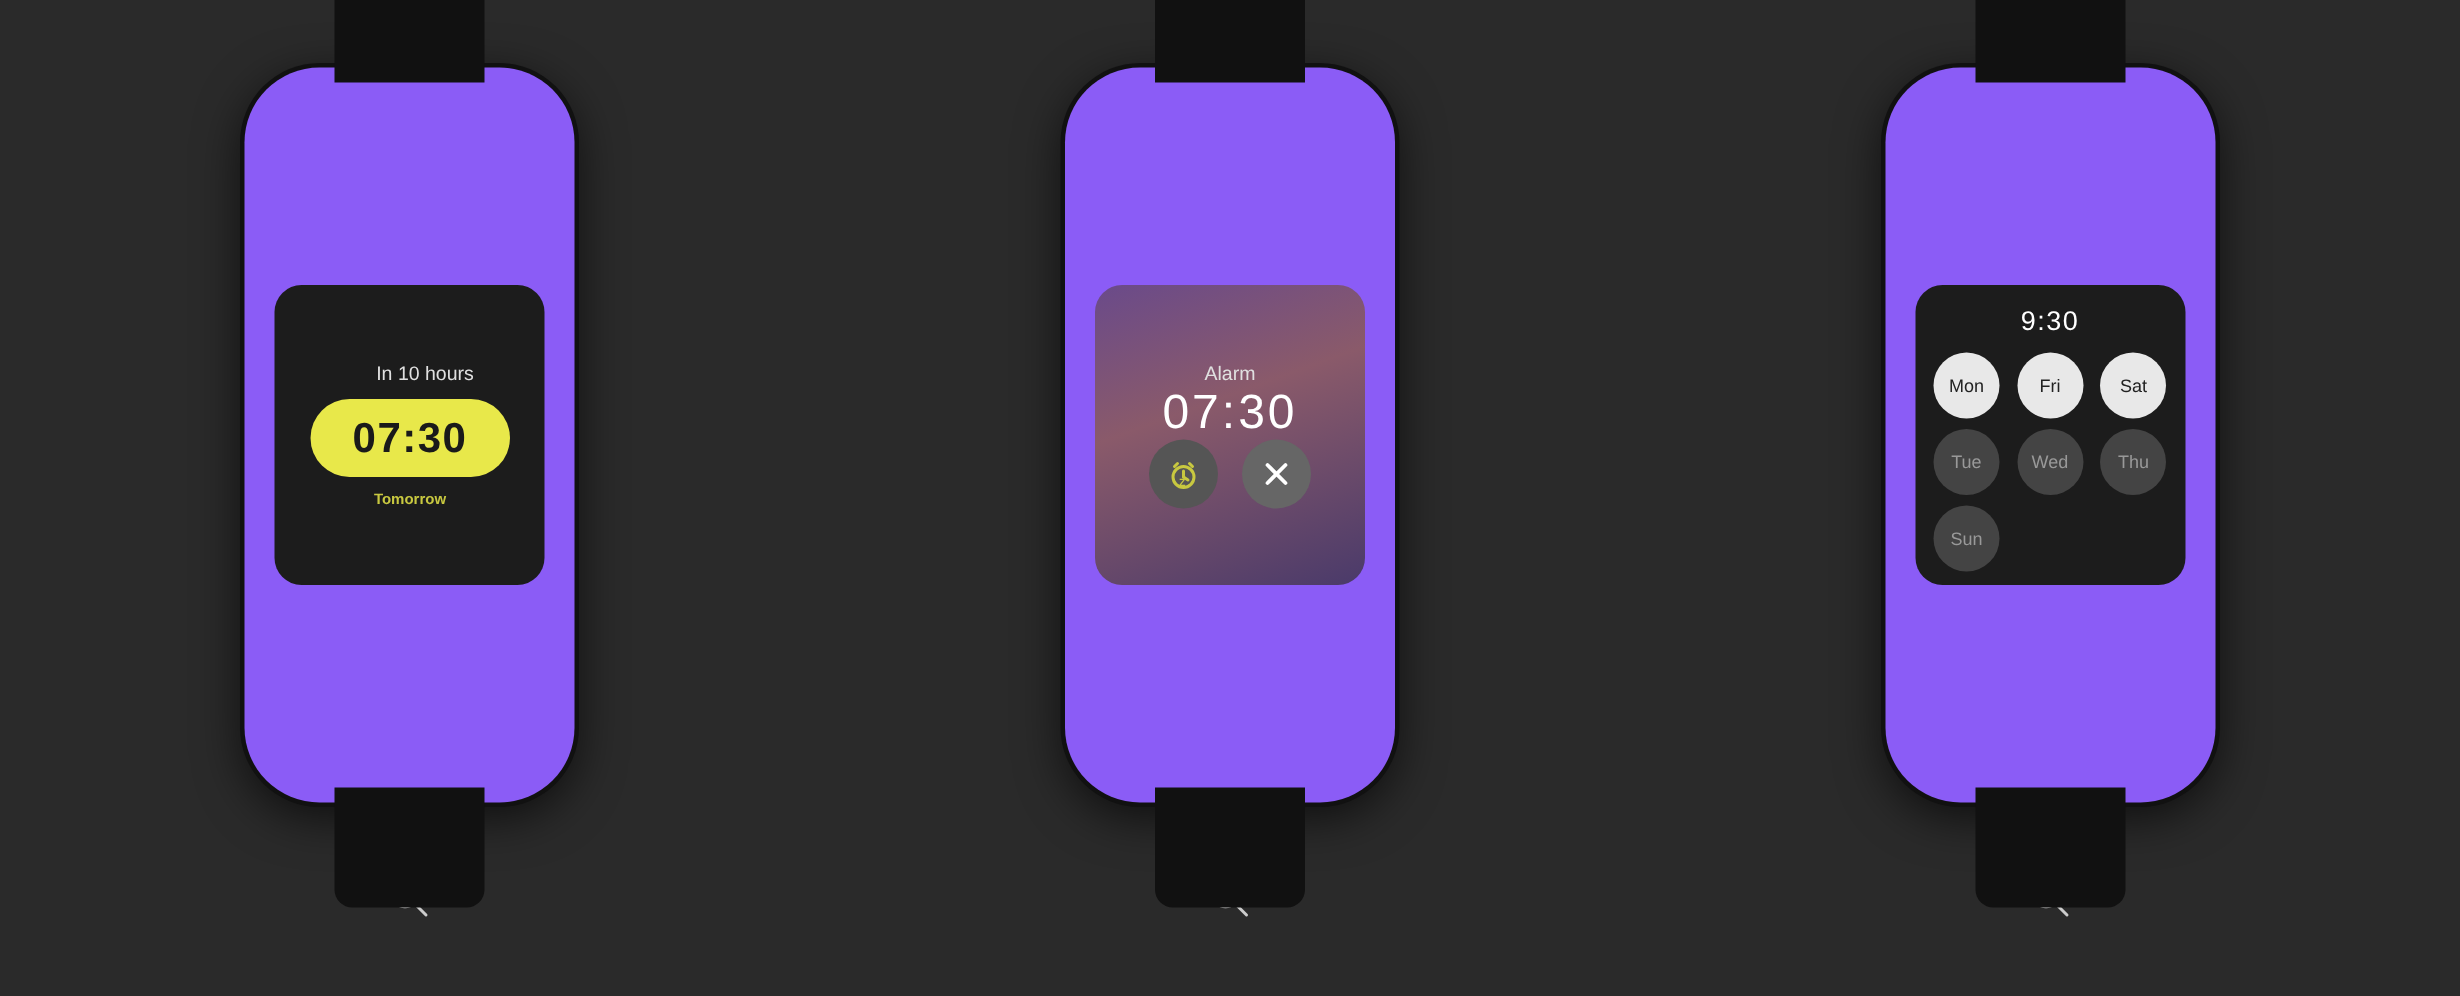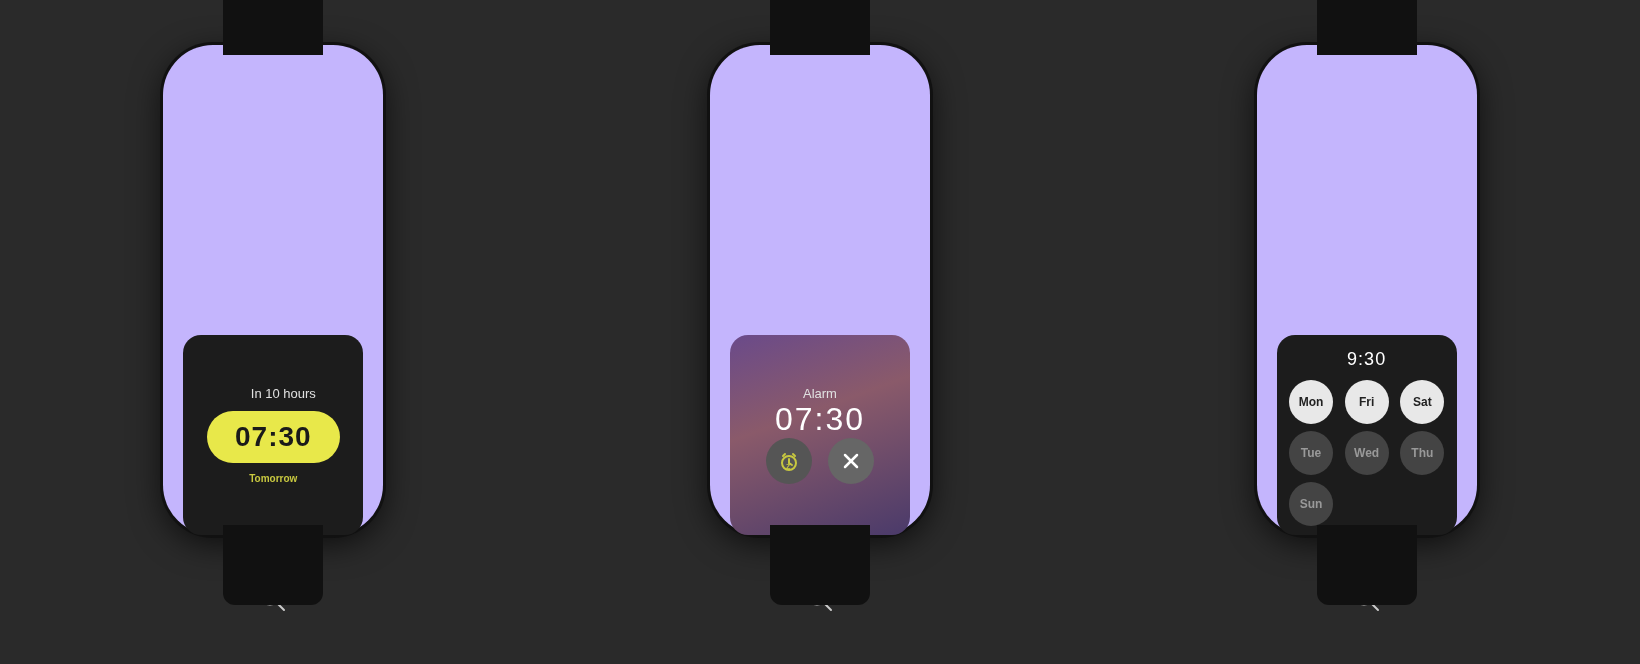--- a/index.html
+++ b/index.html
@@ -11,26 +11,26 @@
       display: flex;
       align-items: center;
       justify-content: space-around;
       font-family: 'Arial', sans-serif;
       overflow: hidden;
     }
 
     .watch-outer {
       width: 220px;
       height: 490px;
-      background: #c4b5fd;
+      background: #8b5cf6;
       border-radius: 50px;
       display: flex;
       flex-direction: column;
       align-items: center;
-      justify-content: flex-end;
+      justify-content: center;
       position: relative;
       box-shadow: 0 0 0 3px #111, 0 8px 32px rgba(0,0,0,0.7);
     }
 
     
     .watch-outer::before,
     .watch-outer::after {
       content: '';
       position: absolute;
       width: 100px;
@@ -170,21 +170,21 @@
     }
 
     .day-btn {
       border-radius: 50%;
       width: 44px;
       height: 44px;
       display: flex;
       align-items: center;
       justify-content: center;
       font-size: 12px;
-      font-weight: 700;
+      font-weight: 400;
       color: #333;
       margin: 0 auto;
     }
 
     .day-btn.light {
       background: #e8e8e8;
       color: #222;
     }
 
     .day-btn.dark {

